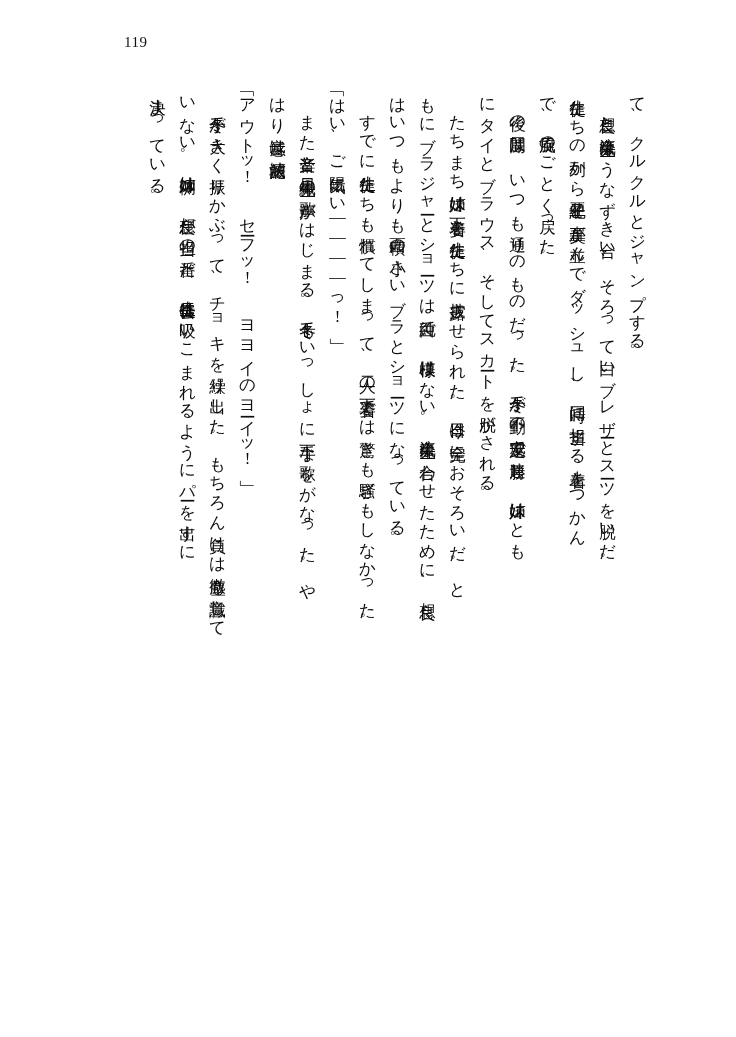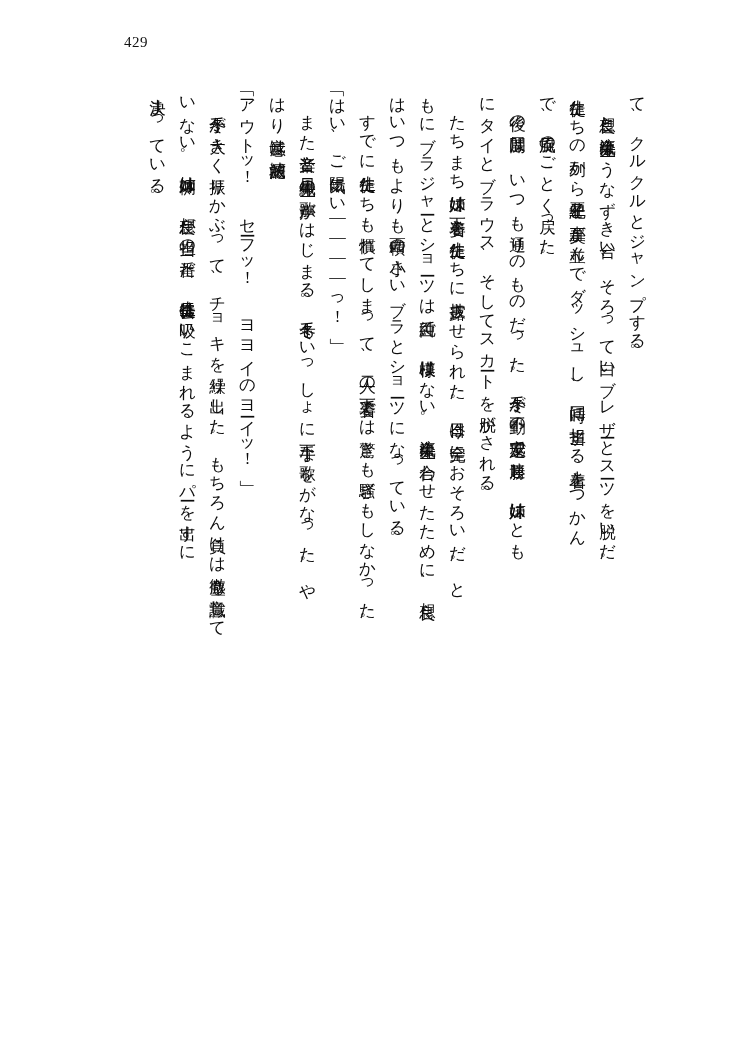--- a/index.html
+++ b/index.html
@@ -49,21 +49,21 @@
     color: #0d0d0d;
   }
   .vline.indent {
     padding-top: 17px;
   }
 </style>
 </head>
 <body>
 
 <div class="page">
-  <div class="page-number">429</div>
+  <div class="page-number">119</div>
   <div class="text-block">
     <div class="vline">て、クルクルとジャンプする。</div>
     <div class="vline indent">想良と流奈先生はうなずき合い、そろって白いブレザーとスーツを脱いだ。</div>
     <div class="vline">生徒たちの列から亜紀子と直美が並んでダッシュし、同時に担当する上着をつかん</div>
     <div class="vline">で、旋風のごとく戻った。</div>
     <div class="vline indent">後の展開は、いつも通りのものだった。千冬が不動の安定感で連勝し、姉妹はとも</div>
     <div class="vline">にタイとブラウス、そしてスカートを脱がされる。</div>
     <div class="vline indent">たちまち姉妹は下着姿を生徒たちに披露させられた。今日は完全におそろいだ。と</div>
     <div class="vline">もにブラジャーとショーツは純白で、模様はない。流奈先生に合わせたために、想良</div>
     <div class="vline">はいつもよりも面積の小さいブラとショーツになっている。</div>

